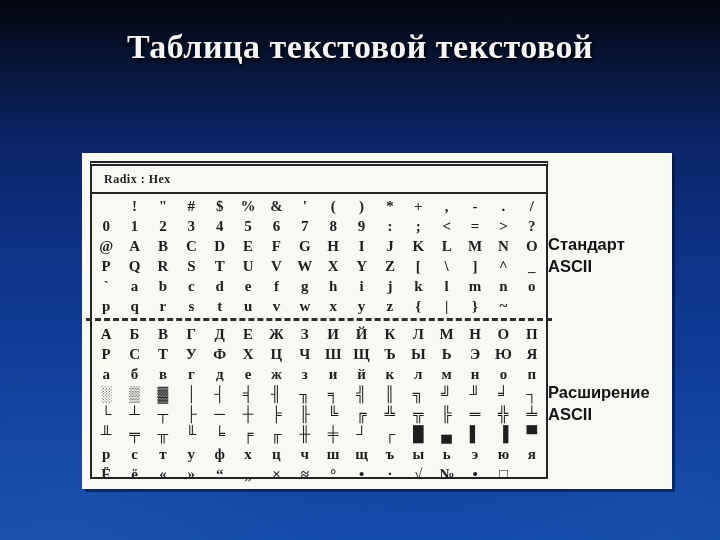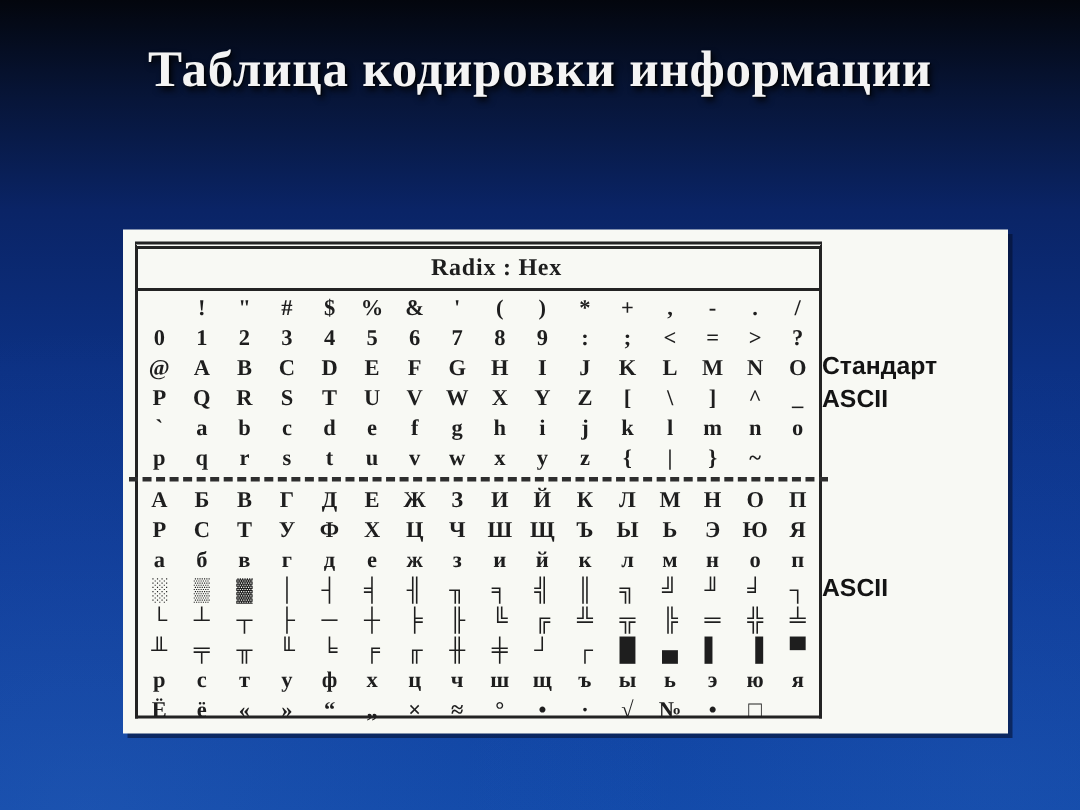--- a/index.html
+++ b/index.html
@@ -37,25 +37,24 @@
 
   .ascii-table{
     position:absolute;left:8px;top:8px;width:458px;height:318px;
     border:2px solid #232323;
     border-top:5px double #232323;
     color:var(--table-ink,#1e1e1e);
     box-sizing:border-box;
   }
   .table-header{
     height:26px;line-height:26px;
-    padding-left:24px;
-    font-size:16px;font-weight:700;
+    padding-left:12px;
+    font-size:12px;font-weight:700;
     border-bottom:2px solid #232323;
     letter-spacing:0.5px;
-    text-align:center;
   }
   .grid{
     display:grid;
     grid-template-columns:repeat(16,1fr);
     text-align:center;
   }
   .grid .cell{
     font-family:"Liberation Serif","DejaVu Serif","DejaVu Sans",serif;
     font-weight:700;
     font-size:15px;
@@ -78,21 +77,21 @@
   }
   .label-std{top:80px;}
   .label-ext{top:228px;}
 </style>
 </head>
 <body style="--bg-top: #03060d; --bg-bottom: #1048a8; --panel-bg: #f8f9f4; --table-ink: #1e1e1e; --title-color: #f4f4f4;">
 
 <div class="slide">
 
   <div class="title">
-    <div>Таблица кодировки информации</div>
+    <div>Таблица текстовой текстовой</div>
   </div>
 
   <div class="panel">
 
     <div class="ascii-table">
       <div class="table-header">Radix : Hex</div>
       <div class="grid grid-standard" id="grid-standard">
           <div class="cell"></div>
           <div class="cell">!</div>
           <div class="cell">"</div>
@@ -322,17 +321,18 @@
           <div class="cell"></div>
         </div>
     </div>
 
     <div class="side-label label-std">
       <div>Стандарт</div>
       <div>ASCII</div>
     </div>
 
     <div class="side-label label-ext">
+      <div>Расширение</div>
       <div>ASCII</div>
     </div>
 
   </div>
 </div>
 
 </body></html>

